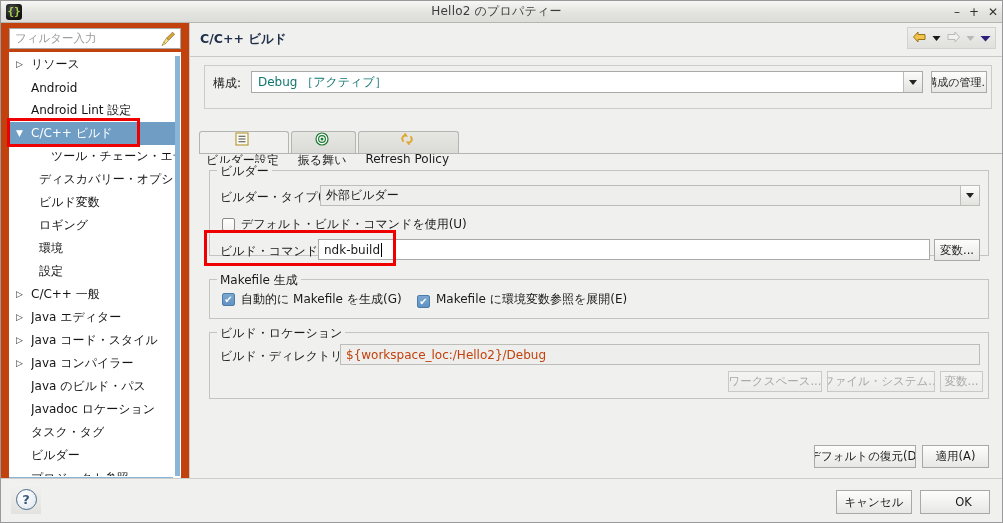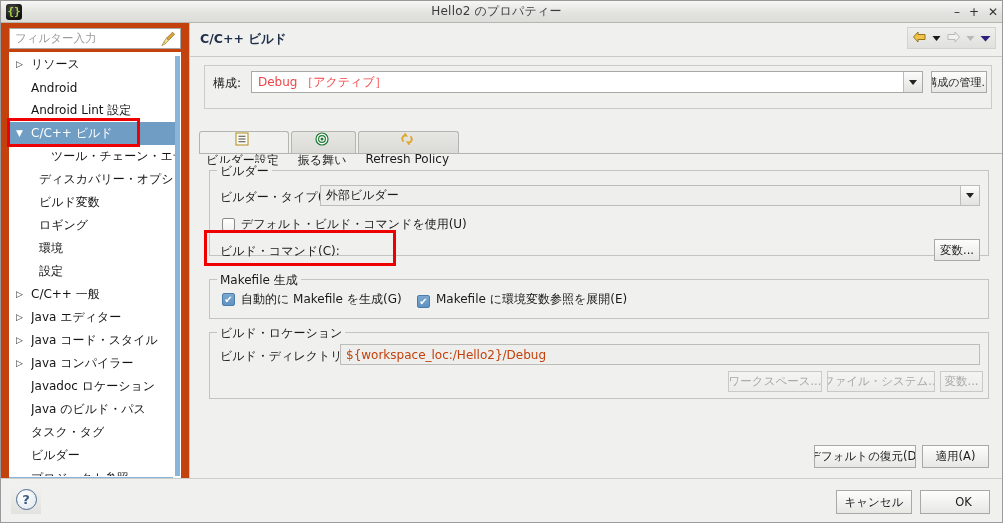--- a/index.html
+++ b/index.html
@@ -130,21 +130,21 @@
     border: 1px solid #cbcbc7; background: #f0f0ee;
   }
   #config-box .lbl {
     position: absolute; left: 8px; top: 9px; font-size: 12px; color: #1a1a1a;
   }
   #config-combo {
     position: absolute; left: 46px; top: 5px; width: 672px; height: 22px;
     background: #ffffff; border: 1px solid #a9a9a9;
     display: flex; align-items: center;
   }
-  #config-combo .val { padding-left: 6px; font-size: 12px; color: #ef4444; }
+  #config-combo .val { padding-left: 6px; font-size: 12px; color: #0f766e; }
   #config-combo .arrow {
     position: absolute; right: 0; top: 0; width: 19px; height: 20px;
     background: linear-gradient(to bottom,#fcfcfc,#e2e2df);
     border-left: 1px solid #bdbdba;
     display: flex; align-items: center; justify-content: center;
   }
   #manage-btn {
     position: absolute; left: 726px; top: 5px; width: 56px; height: 22px;
     background: linear-gradient(to bottom,#fdfdfd,#e7e7e4);
     border: 1px solid #a9a9a6;
@@ -331,25 +331,25 @@
           <div class="tree-item">
             <span class="arrow">▷</span>
             <span class="lbl">Java コード・スタイル</span>
           </div>
           <div class="tree-item">
             <span class="arrow">▷</span>
             <span class="lbl">Java コンパイラー</span>
           </div>
           <div class="tree-item">
             <span class="arrow"></span>
+            <span class="lbl">Java のビルド・パス</span>
+          </div>
+          <div class="tree-item">
+            <span class="arrow"></span>
             <span class="lbl">Javadoc ロケーション</span>
-          </div>
-          <div class="tree-item">
-            <span class="arrow"></span>
-            <span class="lbl">Java のビルド・パス</span>
           </div>
           <div class="tree-item">
             <span class="arrow"></span>
             <span class="lbl">タスク・タグ</span>
           </div>
           <div class="tree-item">
             <span class="arrow"></span>
             <span class="lbl">ビルダー</span>
           </div>
           <div class="tree-item">
@@ -455,20 +455,24 @@
     </div>
 
     <div style="position:absolute; left:12px; top:45px; display:flex; align-items:center; gap:6px;">
       <span class="chk"></span>
       <span class="fieldlabel">デフォルト・ビルド・コマンドを使用(U)</span>
     </div>
 
     <div class="fieldlabel" style="position:absolute; left:10px; top:72px;">ビルド・コマンド(C):</div>
   </div>
 
+  <div class="textfield" style="position:absolute; left:317px; top:238px; width:612px; height:21px;">
+    <div class="tv">ndk-build</div>
+      <span class="caret"></span>
+  </div>
   <div class="btn" style="position:absolute; left:933px; top:238px; width:46px; height:22px;">変数...</div>
 
   <div class="group" style="left:208px; top:278px; width:780px; height:40px;">
     <div class="gtitle">Makefile 生成</div>
 
     <div style="position:absolute; left:12px; top:11px; display:flex; align-items:center; gap:6px;">
       <span class="chk on"></span>
       <span class="fieldlabel">自動的に Makefile を生成(G)</span>
     </div>
 

